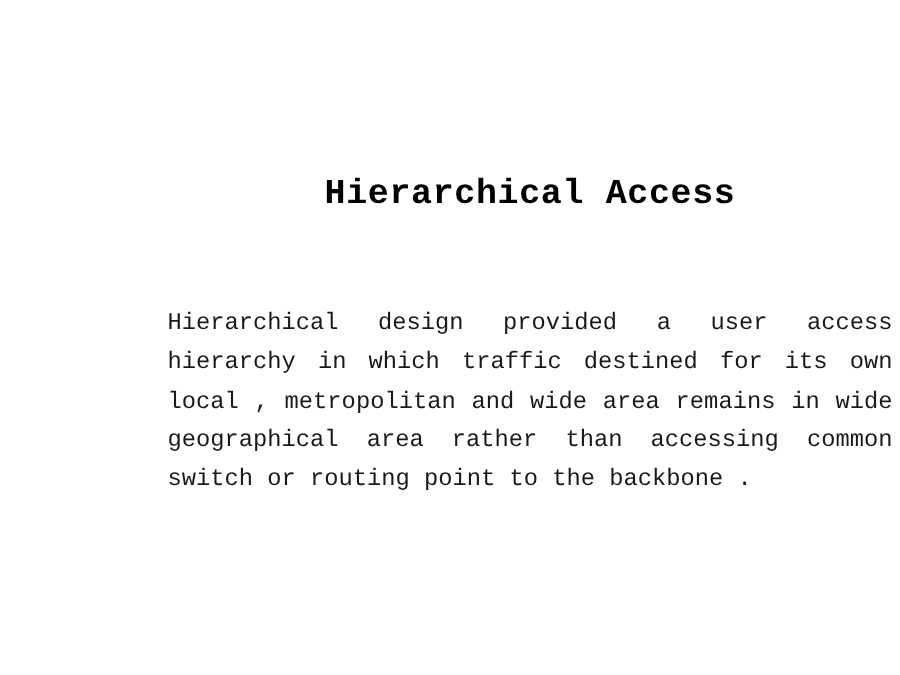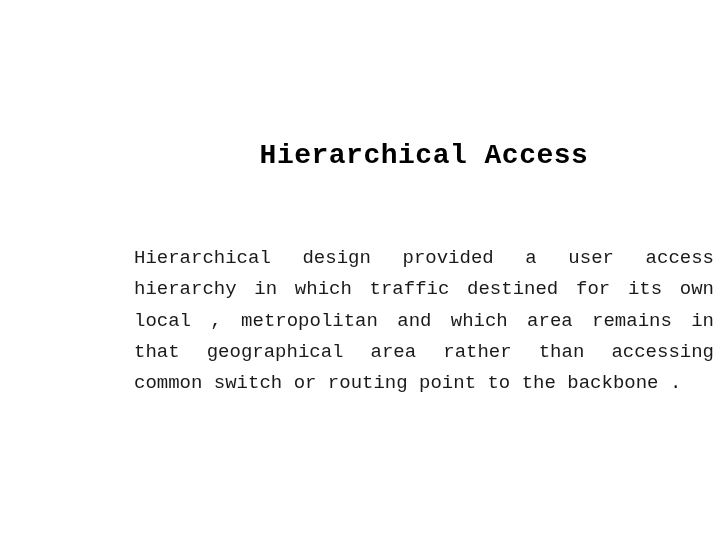--- a/index.html
+++ b/index.html
@@ -48,14 +48,14 @@
       width: 100%;
     }
   </style>
 </head>
 <body>
 
 <div class="slide">
   <div class="title-area">
     <h1 class="title">Hierarchical  Access</h1>
   </div>
-  <p class="body-text">Hierarchical design provided a user access hierarchy in  which  traffic  destined  for  its  own  local  ,  metropolitan  and  which  area  remains  in  that geographical  area  rather  than  accessing  common switch or routing point to the backbone .</p>
+  <p class="body-text">Hierarchical design provided a user access hierarchy in  which  traffic  destined  for  its  own  local  ,  metropolitan  and  wide  area  remains  in  wide geographical  area  rather  than  accessing  common switch or routing point to the backbone .</p>
 </div>
 
 </body></html>

